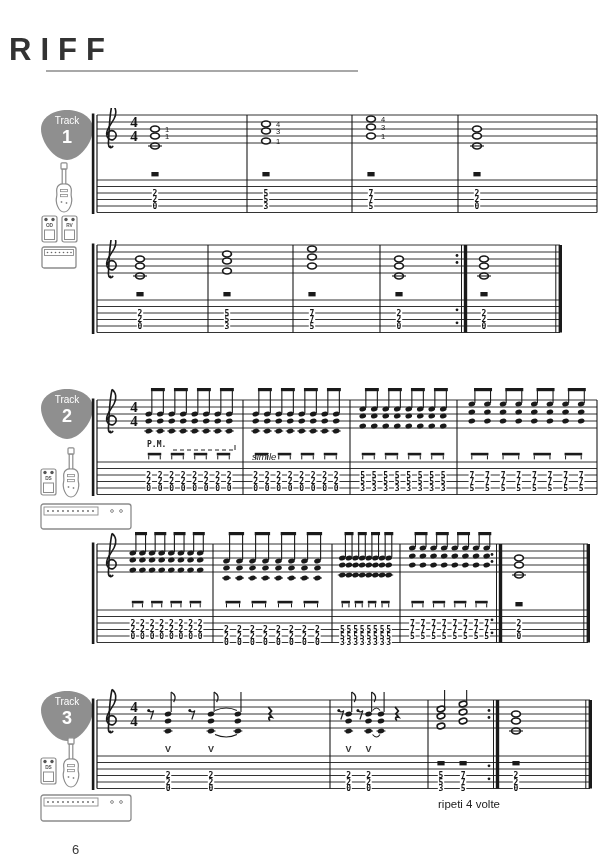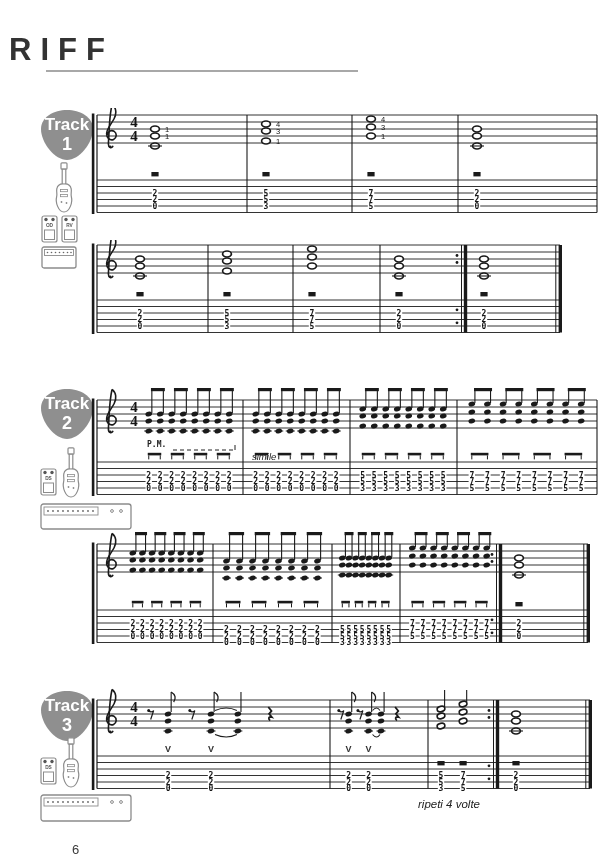--- a/index.html
+++ b/index.html
@@ -3,25 +3,25 @@
 <meta charset="utf-8">
 <style>
   html,body{margin:0;padding:0;background:#e8e8e8;}
   .page{position:relative;width:611px;height:864px;background:#ffffff;margin:0 auto;
         font-family:"Liberation Sans",sans-serif;overflow:hidden;}
   .title{position:absolute;top:32px;left:0;right:0;margin:0;text-align:left;
          font-size:31px;font-weight:800;letter-spacing:9px;color:#333;padding-left:9px;}
   .title-rule{position:absolute;left:46px;top:70px;width:312px;height:2px;background:#a8a8a8;}
   .badge{position:absolute;width:54px;height:52px;}
   .badge-label{position:absolute;left:0;top:7px;width:54px;text-align:center;color:#fff;line-height:1;}
-  .badge-label .bl{font-size:17px;font-weight:bold;}
+  .badge-label .bl{font-size:10px;font-weight:normal;}
   .badge-label .bn{font-size:18px;font-weight:bold;margin-top:2px;}
   svg.system{position:absolute;left:0;}
   svg.gear{position:absolute;}
-  .footer-note{position:absolute;left:418px;top:798px;font-style:italic;font-size:11.5px;color:#222;}
+  .footer-note{position:absolute;left:438px;top:798px;font-size:11.5px;color:#222;}
   .page-number{position:absolute;left:72px;top:842px;font-size:13px;color:#3a3a3a;}
   
   .tabnum{font-family:"DejaVu Sans Mono",monospace;font-size:8px;font-weight:bold;fill:#161616;}
   .fing{font-family:"Liberation Sans",sans-serif;font-size:7.5px;fill:#141414;}
   .timesig{font-family:"Liberation Serif",serif;font-size:15px;font-weight:bold;fill:#141414;}
   .pmtext{font-family:"DejaVu Sans Mono",monospace;font-size:8px;font-weight:bold;fill:#222;}
   .simile{font-family:"Liberation Sans",sans-serif;font-style:italic;font-size:9.5px;fill:#222;}
   .vstroke{font-family:"Liberation Sans",sans-serif;font-size:9px;font-weight:bold;fill:#333;}
   .plabel{font-family:"Liberation Sans",sans-serif;font-size:4.8px;font-weight:bold;fill:#555;}
 </style>

